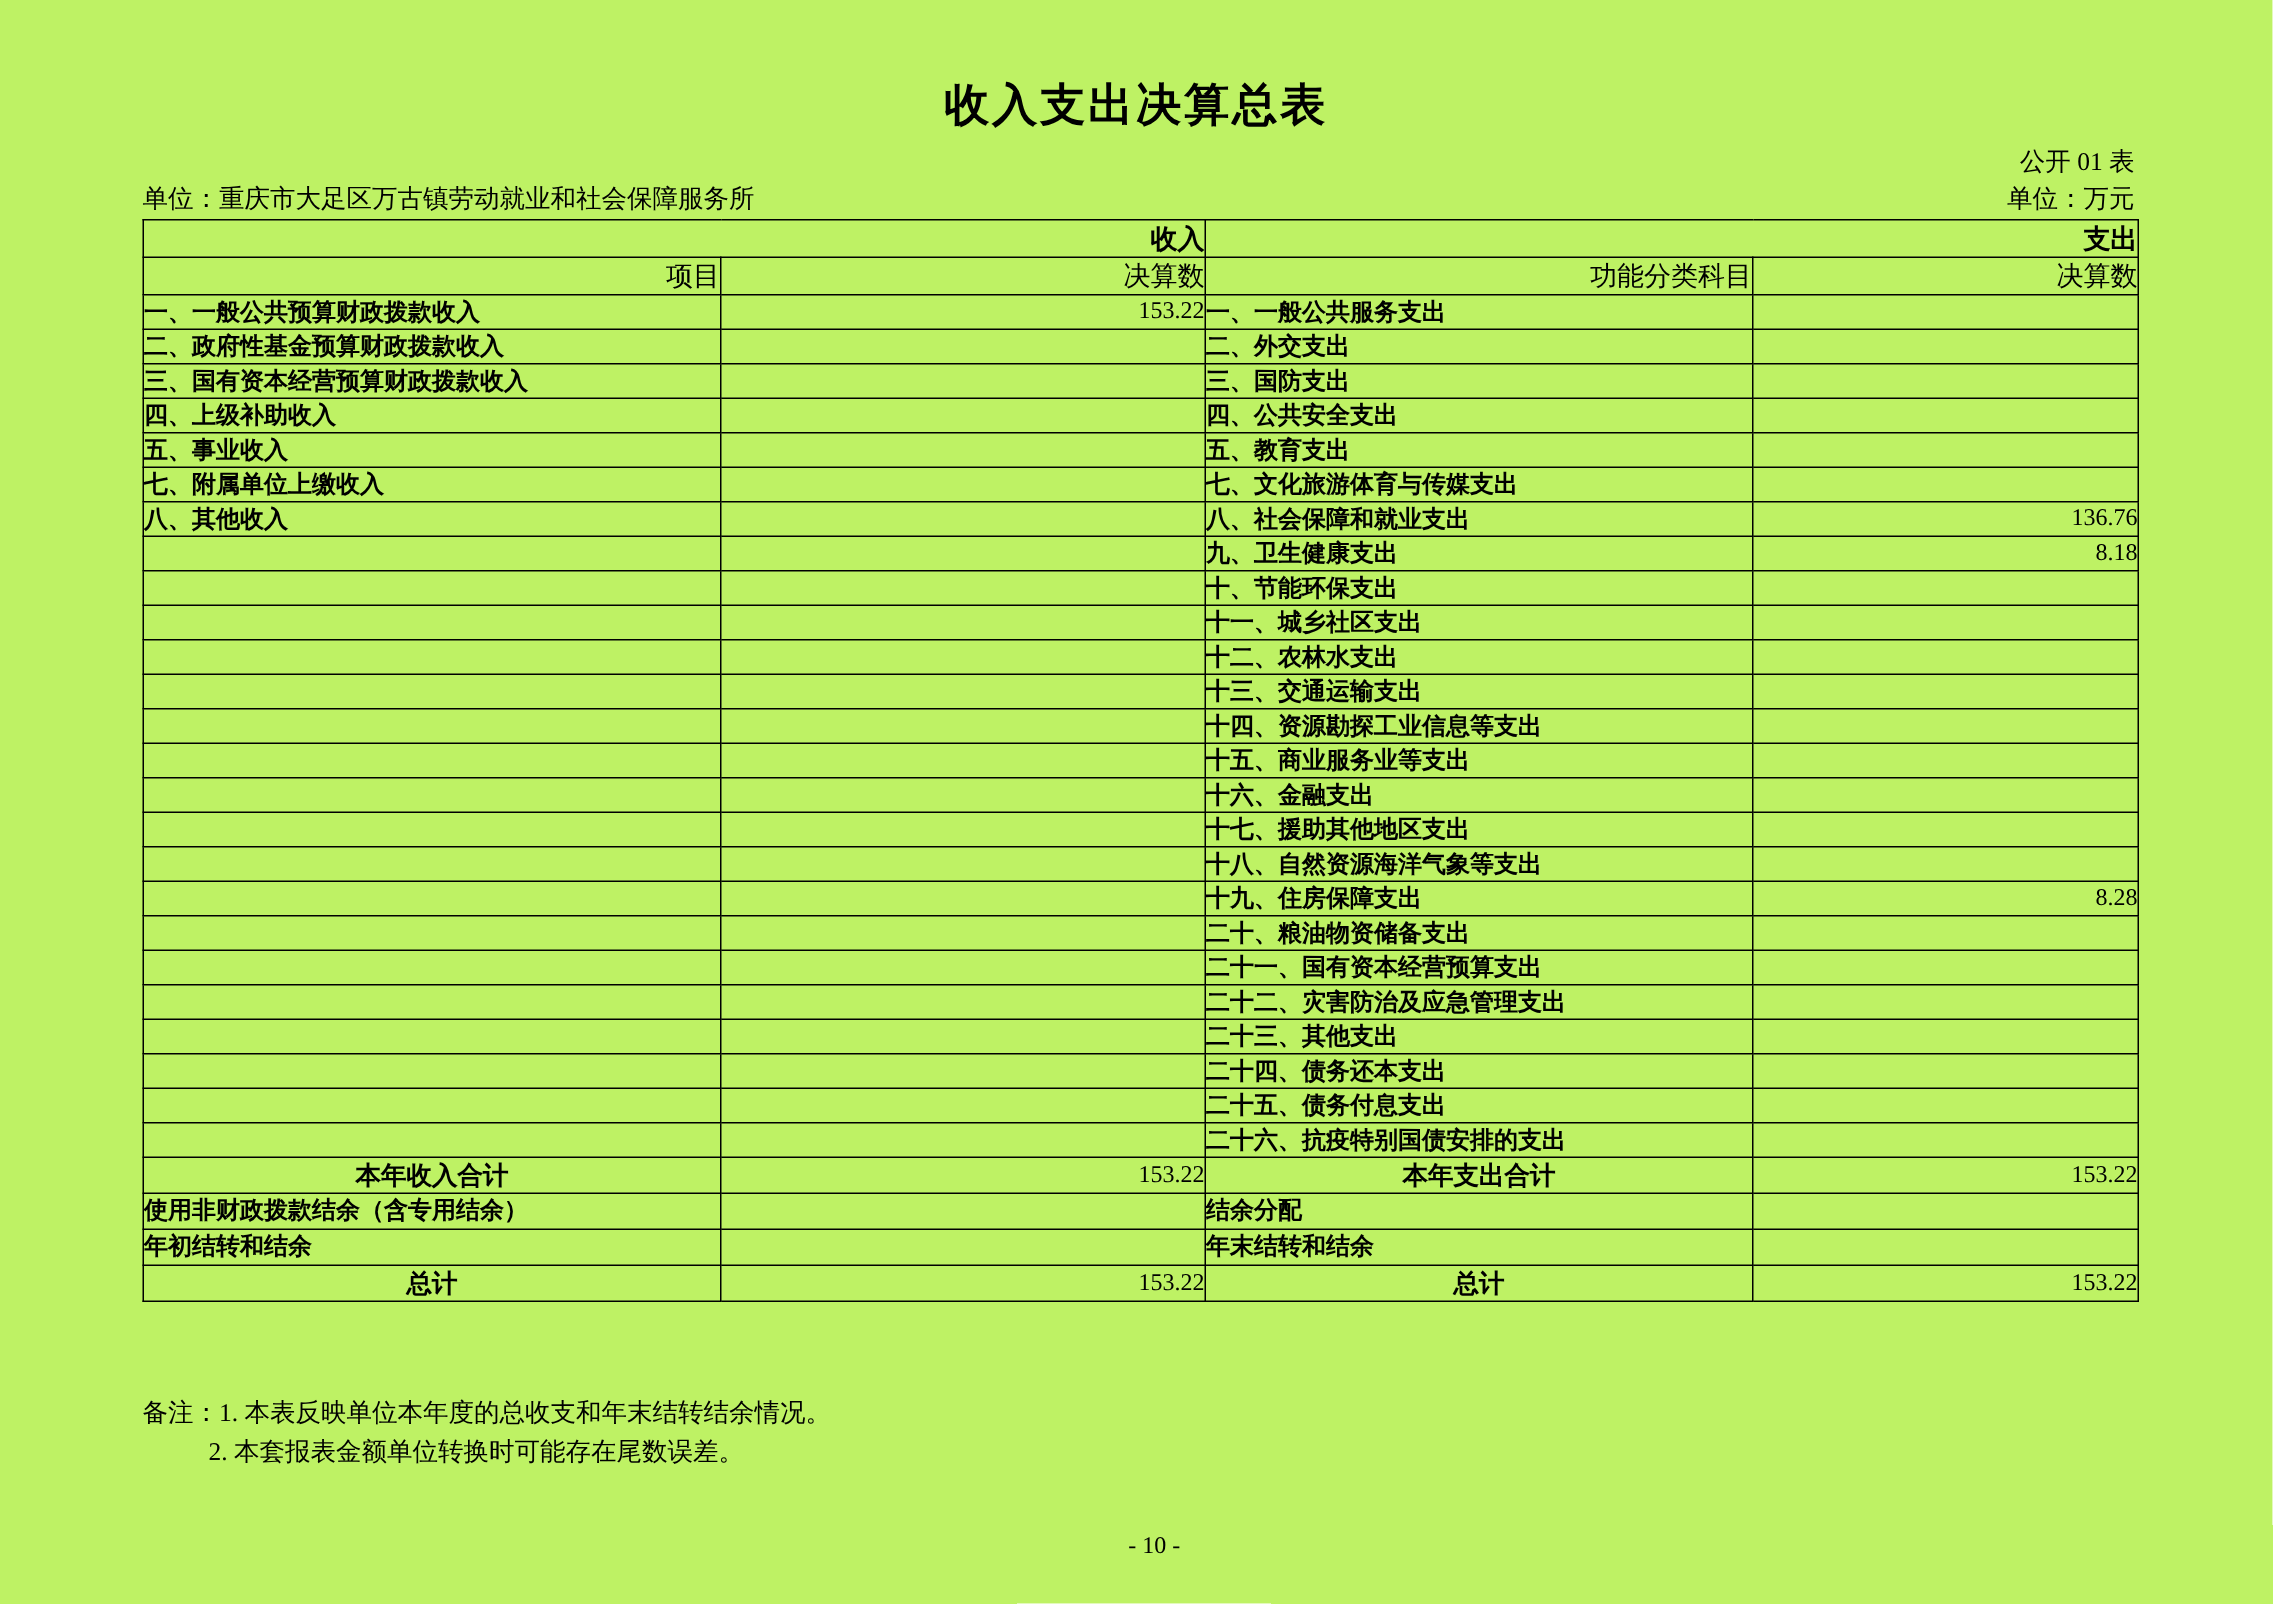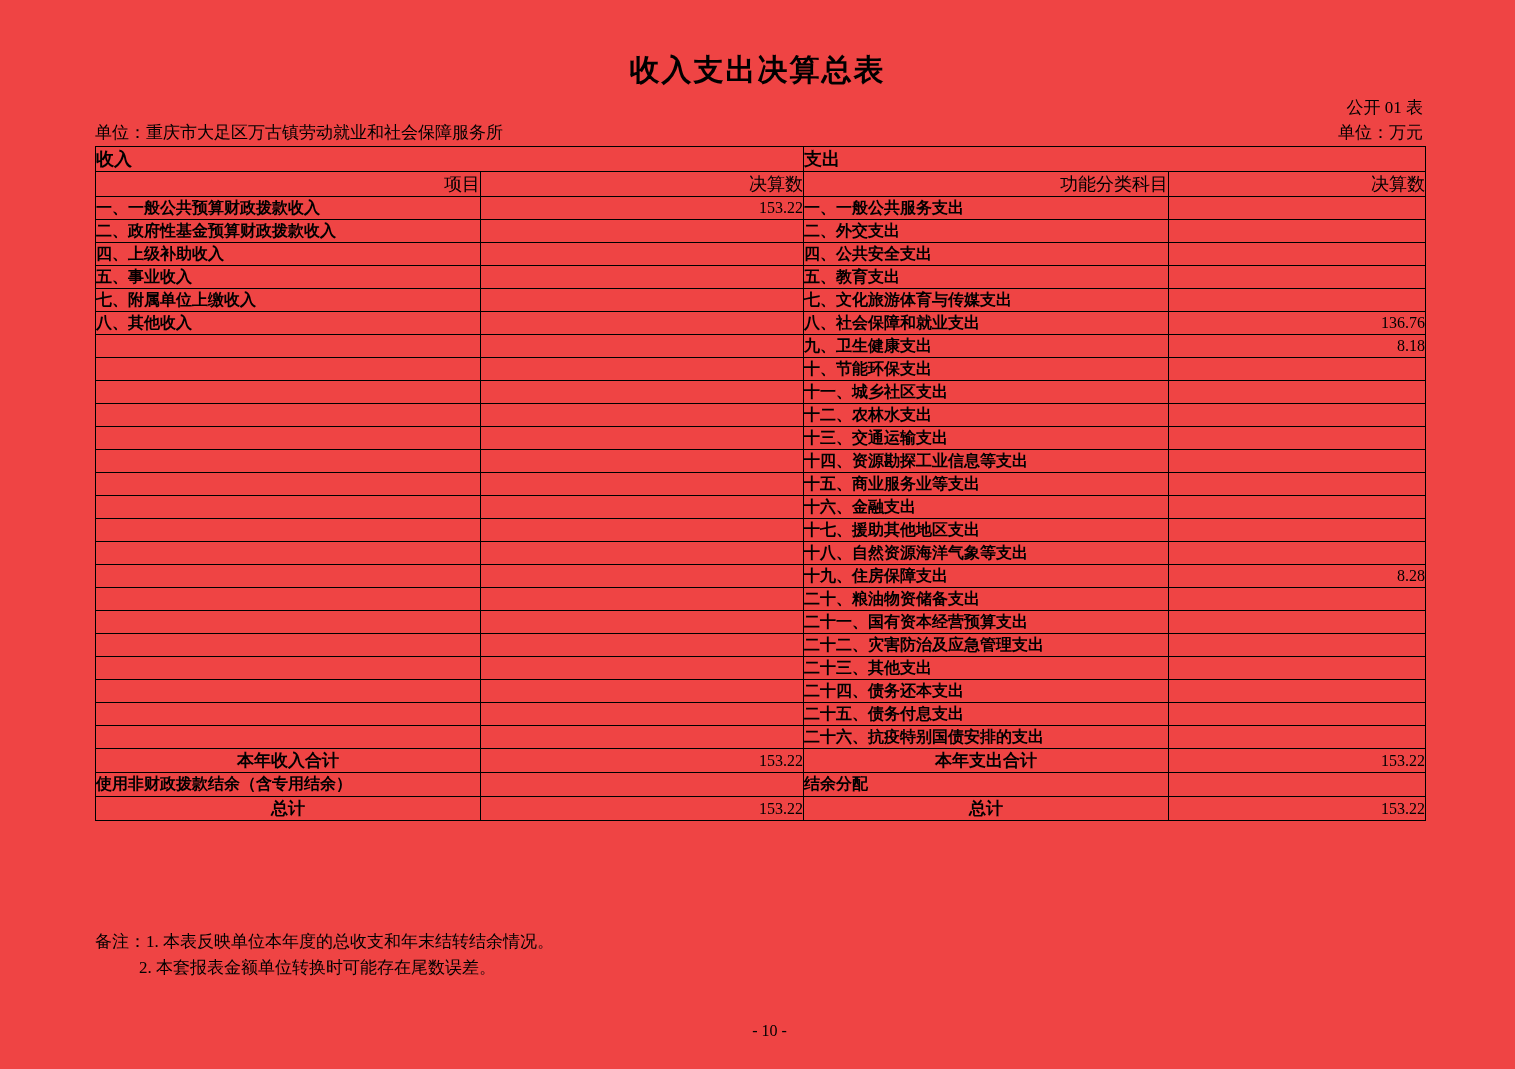--- a/index.html
+++ b/index.html
@@ -1,21 +1,21 @@
 <!DOCTYPE html>
 <html><head>
 <meta charset="utf-8">
 <style>
   * { box-sizing: border-box; }
   html, body { margin: 0; padding: 0; background: #ffffff; }
   .page {
     position: relative;
     width: 1515px;
     height: 1069px;
-    background: #ef4444;
+    background: #bef264;
     color: #000000;
     font-family: "Liberation Serif", serif;
     overflow: hidden;
   }
   .title {
     position: absolute;
     top: 50px; left: 0;
     width: 100%;
     text-align: center;
     font-size: 30px;
@@ -49,21 +49,21 @@
   }
   table.ledger th, table.ledger td {
     border: 1px solid #000;
     padding: 0;
     overflow: hidden;
     white-space: nowrap;
     vertical-align: middle;
   }
   .section-th {
     height: 24px;
-    text-align: left;
+    text-align: right;
     font-family: "Liberation Sans", sans-serif;
     font-weight: bold;
     font-size: 18px;
   }
   .col-th {
     height: 24px;
     text-align: right;
     font-family: "Liberation Sans", sans-serif;
     font-weight: normal;
     font-size: 18px;
@@ -141,20 +141,26 @@
           <td class="label">一、一般公共服务支出</td>
           <td class="value"></td>
         </tr>
         <tr class="data-row">
           <td class="label">二、政府性基金预算财政拨款收入</td>
           <td class="value"></td>
           <td class="label">二、外交支出</td>
           <td class="value"></td>
         </tr>
         <tr class="data-row">
+          <td class="label">三、国有资本经营预算财政拨款收入</td>
+          <td class="value"></td>
+          <td class="label">三、国防支出</td>
+          <td class="value"></td>
+        </tr>
+        <tr class="data-row">
           <td class="label">四、上级补助收入</td>
           <td class="value"></td>
           <td class="label">四、公共安全支出</td>
           <td class="value"></td>
         </tr>
         <tr class="data-row">
           <td class="label">五、事业收入</td>
           <td class="value"></td>
           <td class="label">五、教育支出</td>
           <td class="value"></td>
@@ -282,20 +288,26 @@
         <tr class="footer-row">
           <td class="label center">本年收入合计</td>
           <td class="value">153.22</td>
           <td class="label center">本年支出合计</td>
           <td class="value">153.22</td>
         </tr>
         <tr class="footer-row">
           <td class="label">使用非财政拨款结余（含专用结余）</td>
           <td class="value"></td>
           <td class="label">结余分配</td>
+          <td class="value"></td>
+        </tr>
+        <tr class="footer-row">
+          <td class="label">年初结转和结余</td>
+          <td class="value"></td>
+          <td class="label">年末结转和结余</td>
           <td class="value"></td>
         </tr>
         <tr class="footer-row">
           <td class="label center">总计</td>
           <td class="value">153.22</td>
           <td class="label center">总计</td>
           <td class="value">153.22</td>
         </tr>
       </tbody>
   </table>

